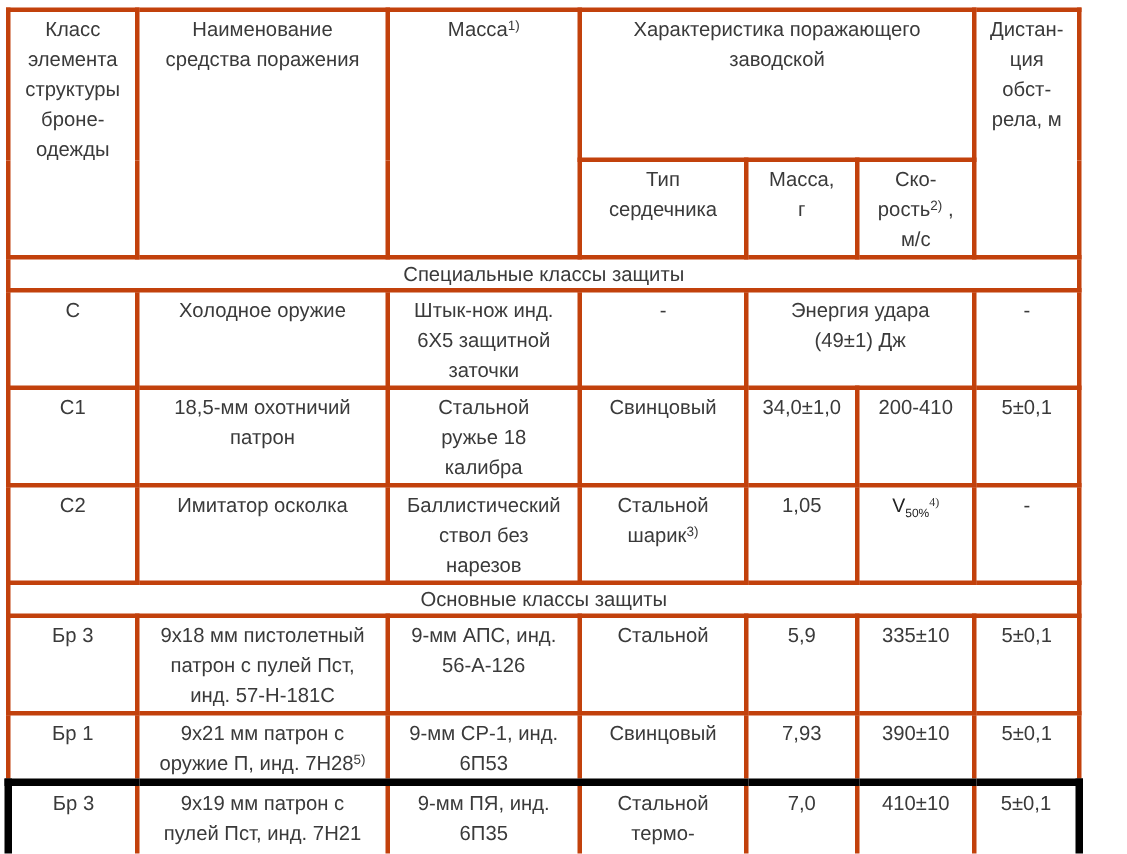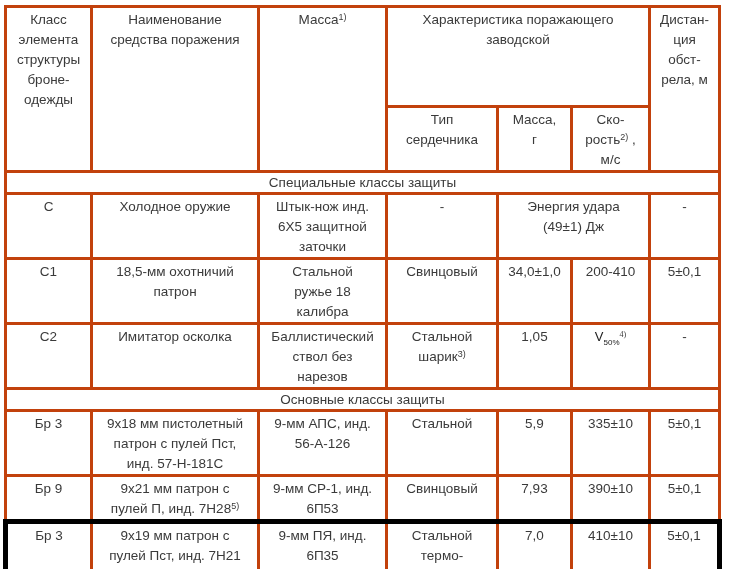--- a/index.html
+++ b/index.html
@@ -146,24 +146,24 @@
       <span>9-мм АПС, инд.</span><br>
       <span>56-А-126</span>
     </td>
     <td>Стальной</td>
     <td>5,9</td>
     <td>335±10</td>
     <td>5±0,1</td>
   </tr>
 
   <tr style="height:38px">
-    <td>Бр 9</td>
+    <td>Бр 1</td>
     <td>
       <span>9х21 мм патрон с</span><br>
-      <span>пулей П, инд. 7Н28</span><sup class="fn">5)</sup>
+      <span>оружие П, инд. 7Н28</span><sup class="fn">5)</sup>
     </td>
     <td>
       <span>9-мм СР-1, инд.</span><br>
       <span>6П53</span>
     </td>
     <td>Свинцовый</td>
     <td>7,93</td>
     <td>390±10</td>
     <td>5±0,1</td>
   </tr>

